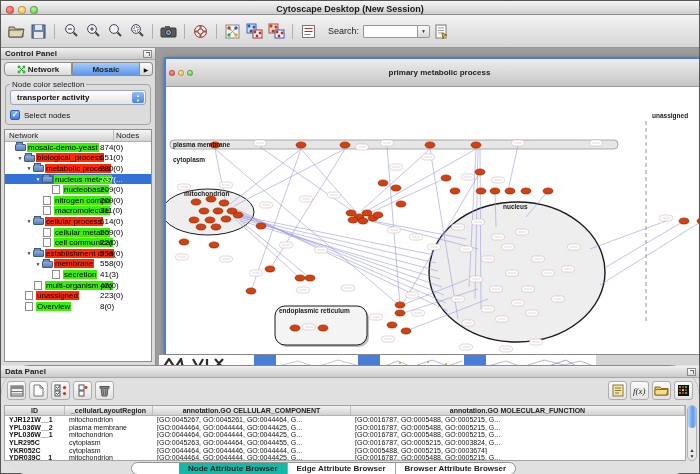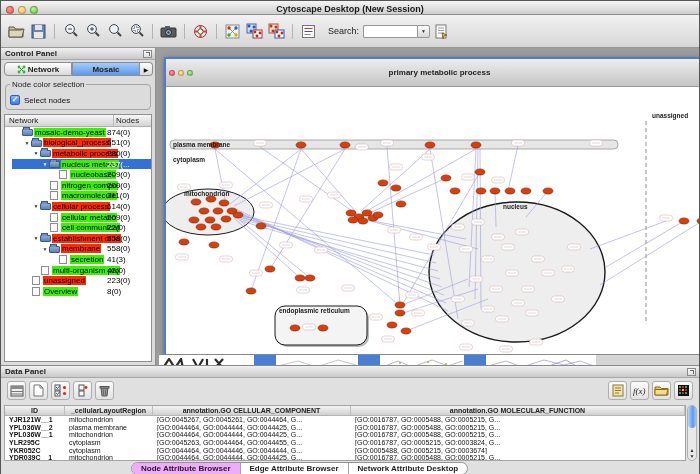--- a/index.html
+++ b/index.html
@@ -42,21 +42,21 @@
   .group legend{font-size:8px;color:#222;padding:0 2px;}
   .select{height:15px;border:1px solid #9aa7bd;border-radius:3px;background:linear-gradient(#ffffff,#e4e4e4);display:flex;align-items:center;font-size:8px;font-weight:bold;color:#111;padding-left:6px;position:relative;}
   .stepper{position:absolute;right:1px;top:1px;bottom:1px;width:12px;background:linear-gradient(#93bcf4,#4а86e0);background:linear-gradient(#93bcf4,#4a86e0);border-radius:2px;color:#fff;font-size:4px;line-height:5px;display:flex;flex-direction:column;align-items:center;justify-content:center;}
   .checkrow{display:flex;align-items:center;gap:4px;margin-top:5px;font-size:8px;color:#111;}
   .checkbox{width:10px;height:10px;border-radius:2px;background:linear-gradient(#8ab7f5,#3d7de0);border:1px solid #2d5fb5;color:#fff;font-size:8px;line-height:8px;text-align:center;font-weight:bold;}
   .tree-wrap{flex:1;margin:0 3px 3px;border:1px solid #909090;background:#fff;display:flex;flex-direction:column;overflow:hidden;}
   .tree-header{display:flex;height:12px;background:linear-gradient(#f7f7f7,#d3d3d3);border-bottom:1px solid #b0b0b0;font-size:8px;color:#222;flex:none;}
   .th-net{flex:1;padding:1px 0 0 4px;border-right:1px solid #b9b9b9;}
   .th-nodes{width:37px;padding:1px 0 0 2px;}
   .tree{flex:1;overflow:hidden;}
-  .trow{height:10.6px;display:flex;align-items:center;position:relative;font-size:8px;white-space:nowrap;overflow:hidden;margin-left:7px;}
+  .trow{height:10.6px;display:flex;align-items:center;position:relative;font-size:8px;white-space:nowrap;overflow:hidden;}
   .trow.sel{background:#3371d6;}
   .ind{flex:none;}
   .arrow{width:8px;flex:none;font-size:5px;color:#333;text-align:center;}
   .trow.sel .arrow{color:#fff;}
   .ticon{width:11px;height:8px;flex:none;margin-right:1px;position:relative;}
   .ticon.folder{background:linear-gradient(#8fabd8,#5f7fb4);border:1px solid #3c5website;border:1px solid #3c5a8a;border-radius:1px;height:7px;margin-top:1px;}
   .ticon.folder:before{content:"";position:absolute;left:0;top:-3px;width:5px;height:2px;background:#6f8fc0;border:1px solid #3c5a8a;border-bottom:none;}
   .ticon.file{background:#fdfdfd;border:1px solid #8d8d8d;width:8px;height:9px;margin:0 3px 0 1px;}
   .chip{padding:0 1px;color:#000;flex:none;max-width:72px;overflow:hidden;}
   .chip.green{background:#3df000;}
@@ -75,39 +75,39 @@
   .nw-canvas svg{position:absolute;left:0;top:0;}
   .grip{position:absolute;right:0;bottom:0;}
 
   
   .bg-strip{position:absolute;left:3px;top:306px;width:556px;height:11px;background:#f2f2f2;border-top:1px solid #888;display:flex;overflow:hidden;}
   .bg-strip .blue{width:22px;height:100%;background:#4a7ed6;flex:none;}
   .bg-strip .sliver{position:relative;background:#fff;flex:none;height:100%;}
   .bg-strip .graytail{flex:1;background:#d5d5d5;}
 
   
-  .data-panel{height:110px;background:#e0e0e0;border-top:1px solid #8a8a8a;position:relative;}
+  .data-panel{height:110px;background:#e0e0e0;border-top:1px solid #8a8a8a;position:relative;border-radius:30px;}
   .dp-header{height:12px;background:linear-gradient(#f0f0f0,#c9c9c9);border-bottom:1px solid #a8a8a8;font-size:8px;font-weight:bold;color:#222;padding:1px 4px;position:relative;}
   .dp-toolbar{height:25px;display:flex;align-items:center;padding:0 6px;gap:3px;}
   .dp-btn{width:19px;height:19px;border:1px solid #adadad;border-radius:3px;background:linear-gradient(#fbfbfb,#e2e2e2);display:flex;align-items:center;justify-content:center;flex:none;}
   .dp-right{margin-left:auto;display:flex;gap:3px;}
   .dp-table{position:absolute;left:3px;top:39px;right:13px;height:56px;background:#fff;border:1px solid #a5a5a5;overflow:hidden;}
   .tbl-header{display:flex;height:10px;background:linear-gradient(#f4f4f4,#d0d0d0);border-bottom:1px solid #b5b5b5;font-size:7px;font-weight:bold;color:#222;}
   .tbl-header .c{border-right:1px solid #bdbdbd;text-align:center;overflow:hidden;white-space:nowrap;padding-top:1px;}
   .tbl-row{display:flex;height:7.6px;font-size:7px;color:#111;align-items:center;}
   .tbl-row .c{overflow:hidden;white-space:nowrap;padding-left:4px;}
   .tbl-row .c0{font-weight:bold;}
   .c0{width:60px;flex:none;} .c1{width:88px;flex:none;} .c2{width:198px;flex:none;} .c3{flex:1;}
   .vscroll{position:absolute;right:2px;top:39px;width:10px;height:56px;background:#e9e9e9;border:1px solid #b0b0b0;border-radius:5px;}
   .vthumb{position:absolute;left:0;top:0;width:8px;height:22px;border-radius:4px;background:linear-gradient(90deg,#b9d6f8,#5e9af0 60%,#9cc4f4);}
   .varrows{position:absolute;left:0;bottom:1px;width:8px;font-size:5px;line-height:6px;text-align:center;color:#333;}
   .dp-tabs{position:absolute;left:130px;top:96px;height:13px;display:flex;border:1px solid #949494;border-radius:7px;overflow:hidden;background:#fff;}
   .dp-tab{font-size:8px;font-weight:bold;color:#222;padding:0 9px;display:flex;align-items:center;border-right:1px solid #a5a5a5;}
   .dp-tab:last-child{border-right:none;}
-  .dp-tab.active{background:#f0abfc;}
+  .dp-tab.active{background:#14b8a6;margin-left:47px;}
 
   
   .statusbar{height:13px;background:linear-gradient(#f0f0f0,#dadada);border-top:1px solid #9e9e9e;position:relative;font-size:8px;color:#333;}
   .statusbar span{position:absolute;top:2px;}
 </style>
 </head>
 <body>
 
 <div class="app">
 
@@ -260,20 +260,24 @@
             </svg>
           <span>Network</span>
         </div>
         <div class="cp-tab active">
           <span>Mosaic</span>
         </div>
         <div class="tab-more">▶</div>
       </div>
       <fieldset class="group">
         <legend>Node color selection</legend>
+        <div class="select">
+          <span>transporter activity</span>
+          <span class="stepper">▲<br>▼</span>
+        </div>
         <div class="checkrow">
           <span class="checkbox">✓</span>
           <span>Select nodes</span>
         </div>
       </fieldset>
       <div class="tree-wrap">
         <div class="tree-header">
           <span class="th-net">Network</span>
           <span class="th-nodes">Nodes</span>
         </div>
@@ -786,21 +790,21 @@
           </div>
         </div>
     </div>
     <div class="vscroll">
       <div class="vthumb"></div>
       <div class="varrows">▲<br>▼</div>
     </div>
     <div class="dp-tabs">
         <div class="dp-tab active">Node Attribute Browser</div>
         <div class="dp-tab">Edge Attribute Browser</div>
-        <div class="dp-tab">Network Attribute Desktop</div>
+        <div class="dp-tab">Browser Attribute Browser</div>
       </div>
   </div>
 
   <div class="statusbar">
     <span style="left:8px">Welcome to Cytoscape 2.8.1</span>
     <span style="left:103px">Right-click + cell to ZOOM</span>
     <span style="left:193px">Middle-click + drag to PAN</span>
   </div>
 </div>
 

